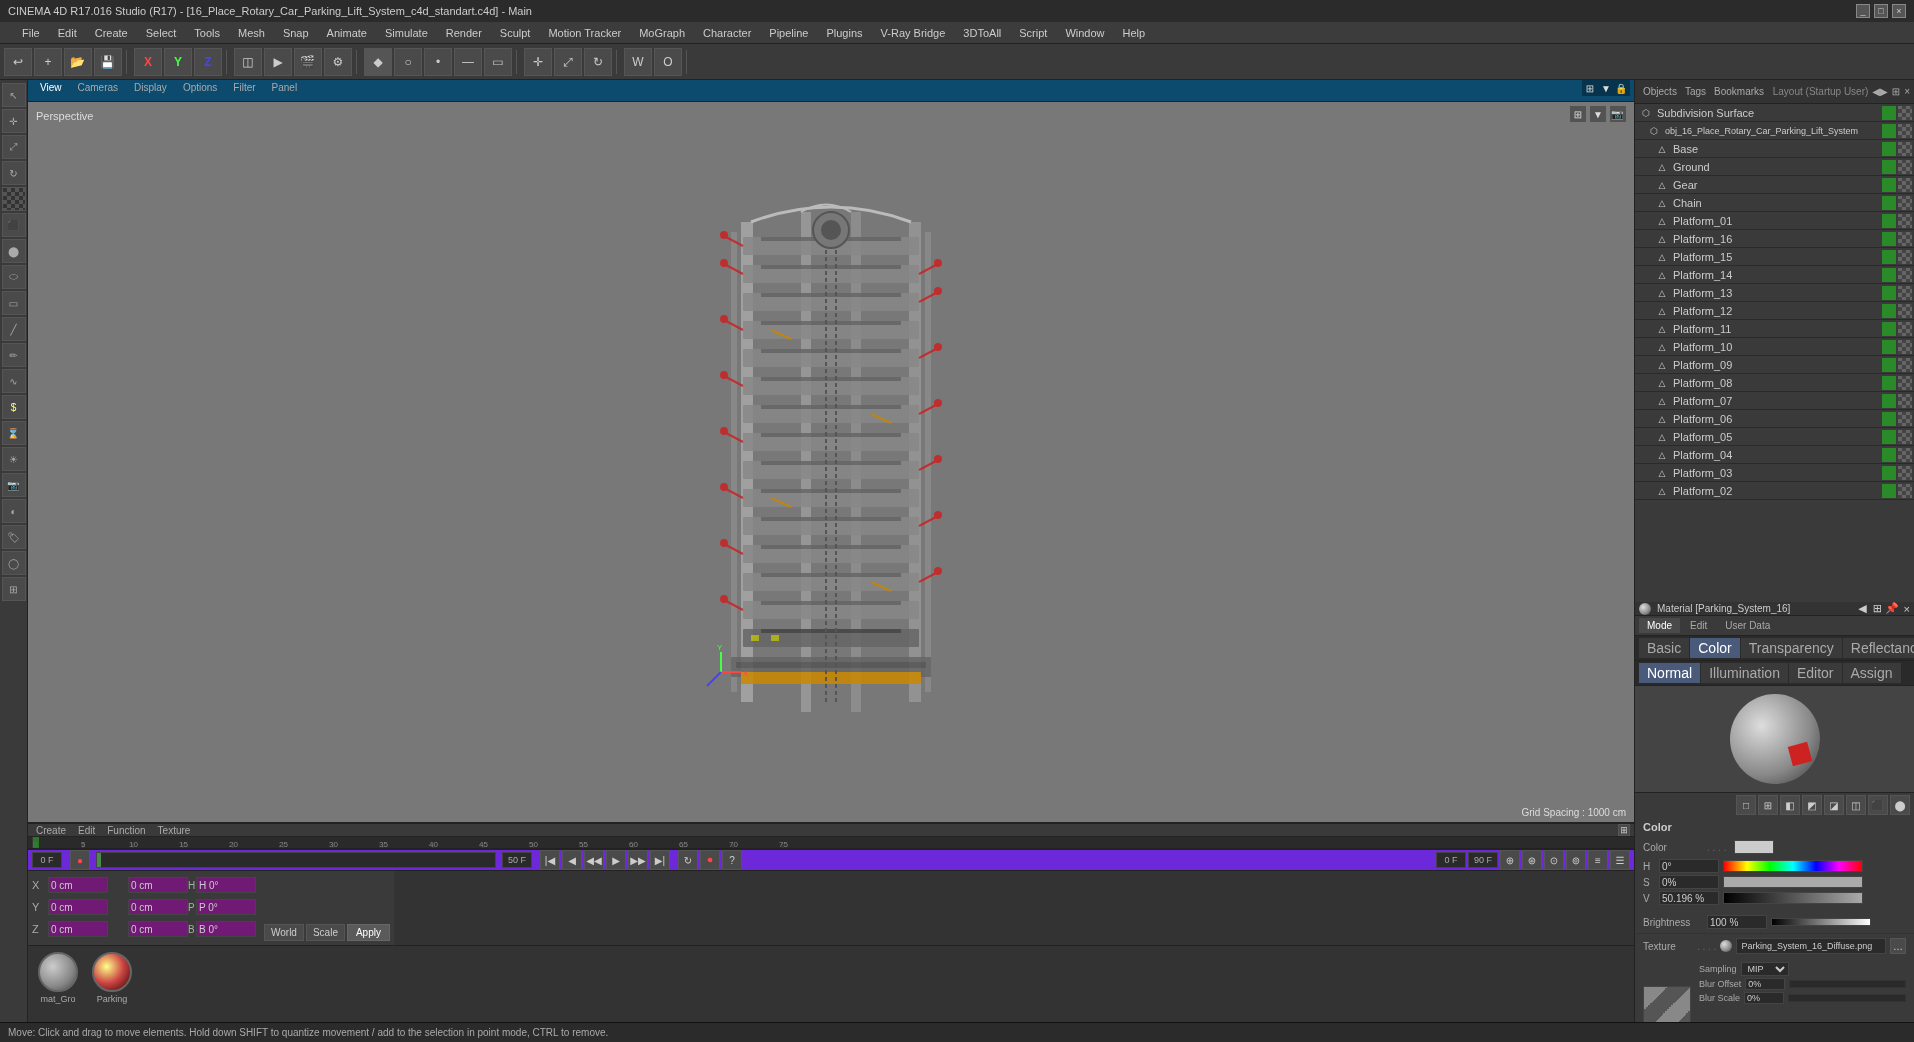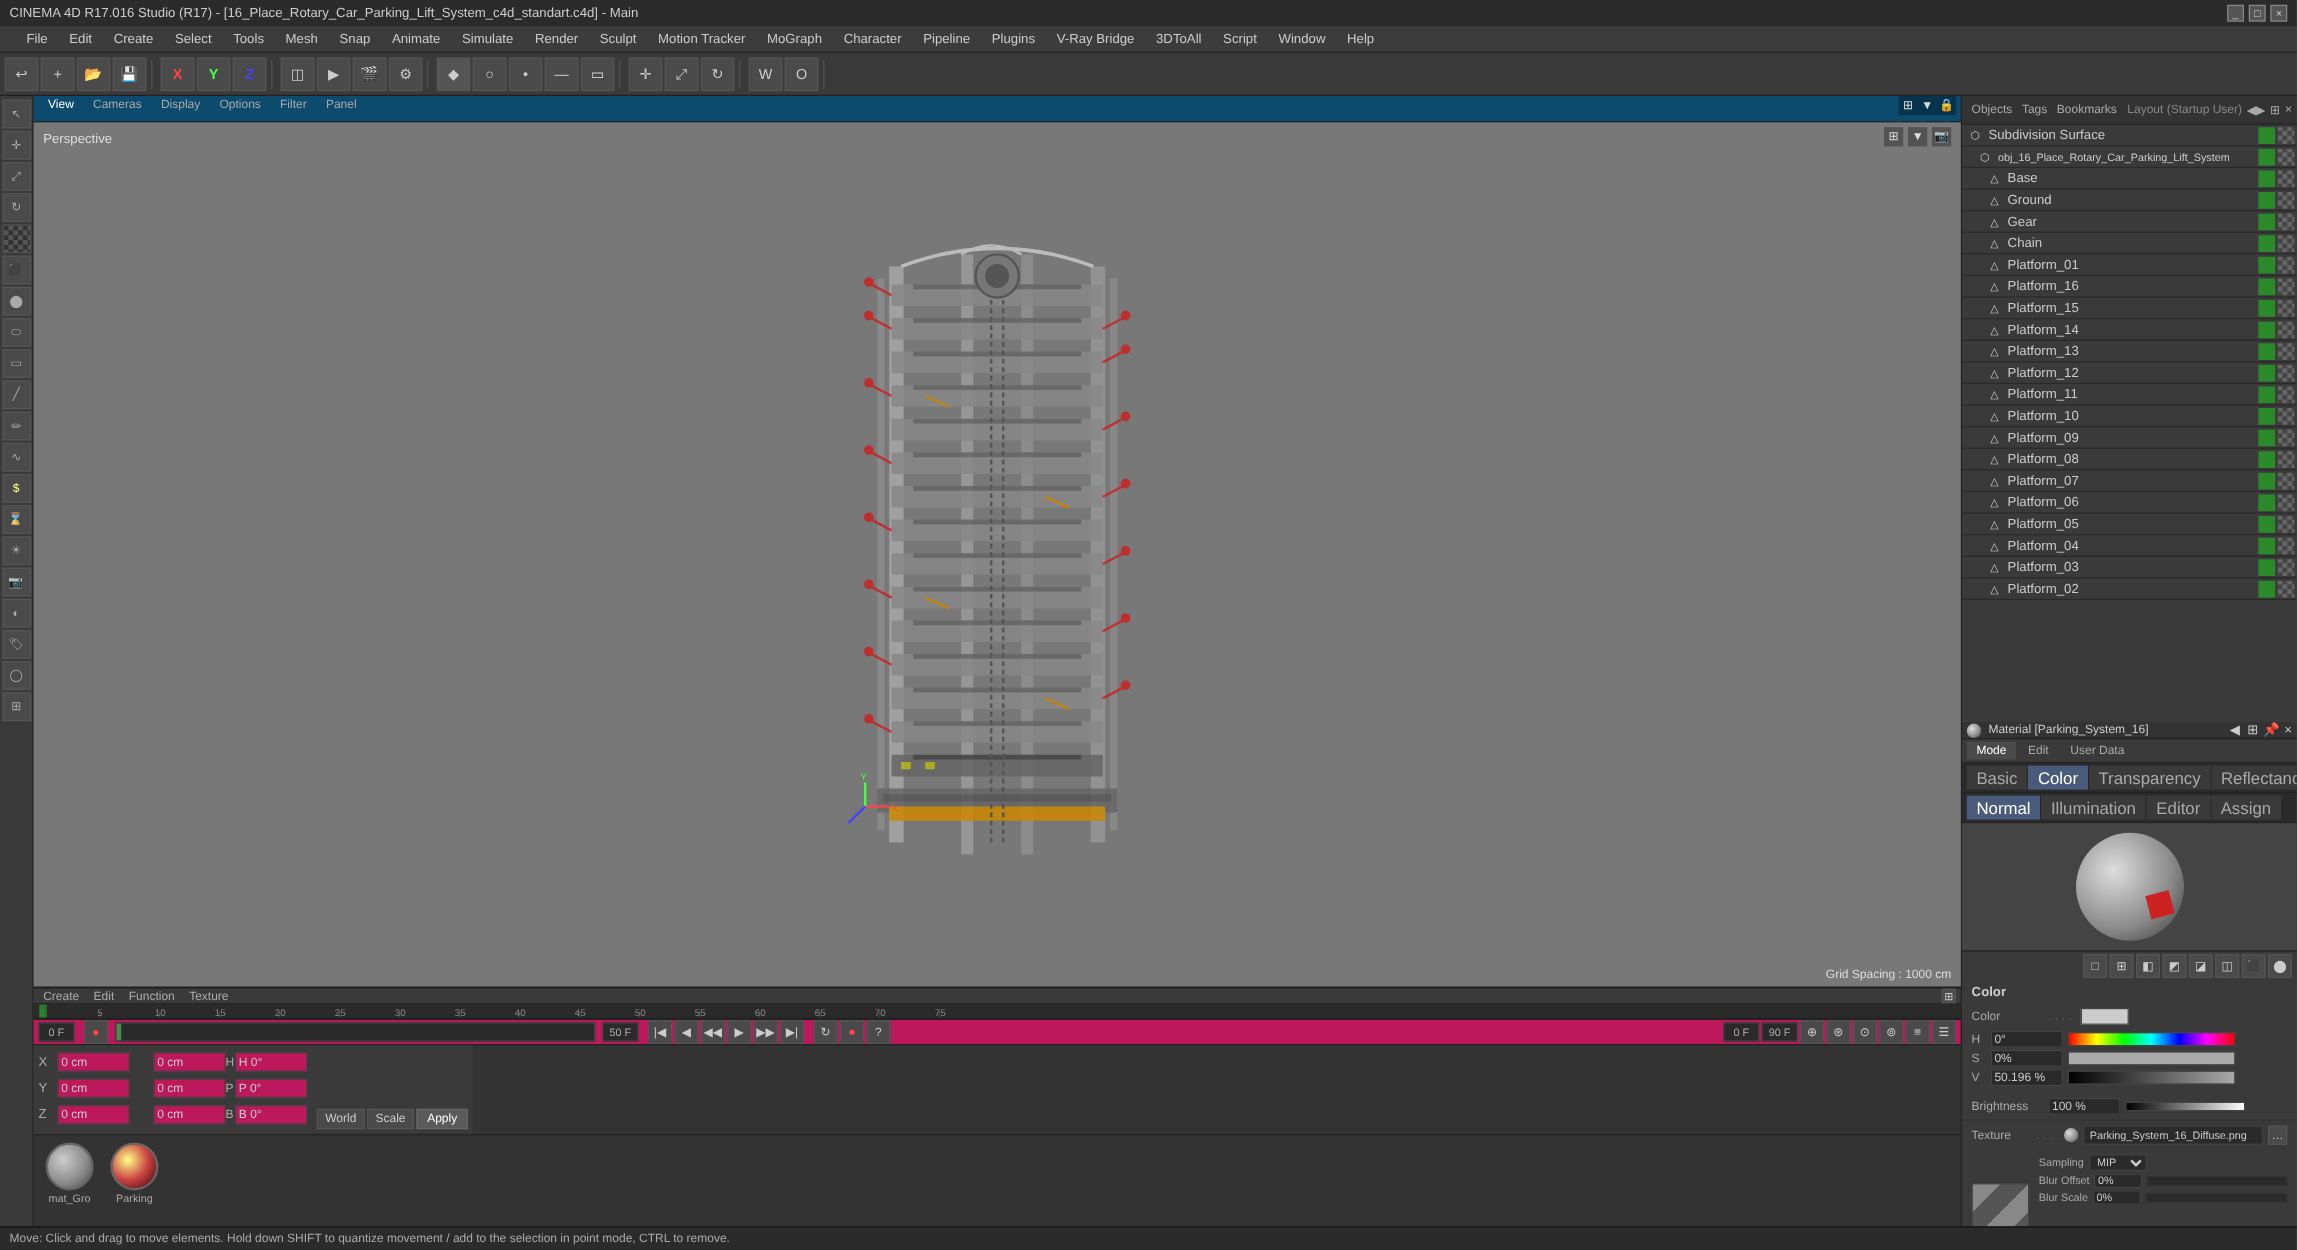--- a/index.html
+++ b/index.html
@@ -50,25 +50,25 @@
 
     
     #object-list { flex: 1; overflow-y: auto; background: #3a3a3a; }
     .obj-row { height: 18px; display: flex; align-items: center; padding-left: 8px; cursor: pointer; font-size: 11px; color: #ccc; border-bottom: 1px solid #2a2a2a; }
     .obj-icon { width: 14px; height: 14px; margin-right: 4px; display: flex; align-items: center; justify-content: center; font-size: 9px; }
     .obj-name { flex: 1; }
     .obj-dots { width: 14px; height: 14px; background: #2a8a2a; margin-right: 2px; }
     .obj-checker { width: 14px; height: 14px; background: #555; margin-right: 2px; }
     #timeline-header { height: 20px; background: #3a3a3a; display: flex; align-items: center; padding: 0 4px; border-bottom: 1px solid #222; gap: 4px; }
     .tl-tab { font-size: 10px; color: #aaa; cursor: pointer; padding: 0 4px; }
-    #timeline-controls { height: 30px; background: #be185d; display: flex; align-items: center; padding: 0 4px; border-top: 1px solid #222; gap: 2px; }
+    #timeline-controls { height: 30px; background: #6d28d9; display: flex; align-items: center; padding: 0 4px; border-top: 1px solid #222; gap: 2px; }
     .tc-btn { width: 20px; height: 20px; background: #4a4a4a; border: 1px solid #555; cursor: pointer; display: flex; align-items: center; justify-content: center; font-size: 10px; color: #ccc; }
     .coord-row { display: flex; align-items: center; height: 20px; margin-bottom: 2px; }
     .coord-label { width: 16px; font-size: 11px; color: #aaa; }
-    .coord-input { width: 60px; height: 16px; background: #be185d; border: 1px solid #444; color: #ccc; font-size: 10px; padding: 0 2px; }
+    .coord-input { width: 60px; height: 16px; background: #701a75; border: 1px solid #444; color: #ccc; font-size: 10px; padding: 0 2px; }
     .mat-item { width: 48px; height: 64px; display: inline-flex; flex-direction: column; align-items: center; cursor: pointer; margin: 2px; }
     .mat-preview { width: 40px; height: 40px; border-radius: 50%; border: 2px solid #666; }
     .mat-label { font-size: 9px; color: #aaa; text-align: center; margin-top: 2px; }
 
     
     #mat-editor { width: 280px; background: #3a3a3a; border-left: 1px solid #222; display: flex; flex-direction: column; }
     #mat-editor-top { height: 30px; background: #333; display: flex; align-items: center; padding: 0 4px; border-bottom: 1px solid #222; gap: 2px; }
     #mat-mode-tabs { display: flex; gap: 2px; padding: 2px 4px; border-bottom: 1px solid #222; }
     .mat-mode-tab { padding: 2px 8px; font-size: 10px; color: #aaa; cursor: pointer; }
     .mat-mode-tab-active { background: #4a4a4a; color: #fff; }

